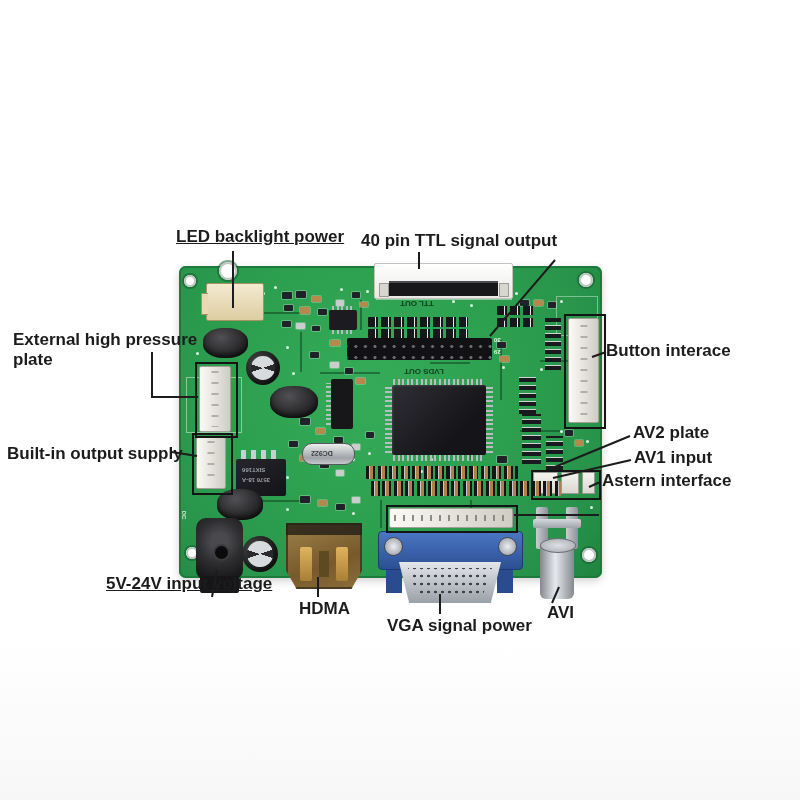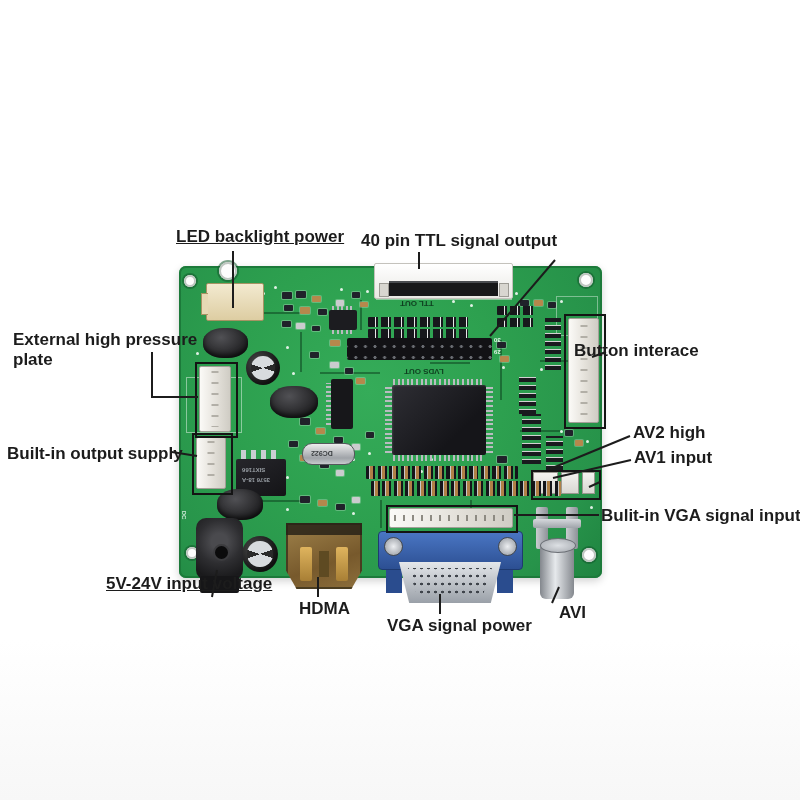--- a/index.html
+++ b/index.html
@@ -282,24 +282,24 @@
       <line x1="599" y1="515" x2="514" y2="515"></line>
       <line x1="217" y1="570" x2="212" y2="597"></line>
       <line x1="318" y1="577" x2="318" y2="597"></line>
       <line x1="440" y1="594" x2="440" y2="614"></line>
       <line x1="559" y1="587" x2="552" y2="603"></line>
     </g>
   </svg>
 
   <div class="lbl" style="left:176px;top:227px;text-decoration:underline;">LED backlight power</div>
   <div class="lbl" style="left:361px;top:231px;">40 pin TTL signal output</div>
-  <div class="lbl" style="left:574px;top:341px;">Button interace</div>
+  <div class="lbl" style="left:606px;top:341px;">Button interace</div>
   <div class="lbl wrap" style="left:13px;top:330px;width:185px;">External high pressure plate</div>
   <div class="lbl" style="left:7px;top:444px;">Built-in output supply</div>
-  <div class="lbl" style="left:633px;top:423px;">AV2 high</div>
+  <div class="lbl" style="left:633px;top:423px;">AV2 plate</div>
   <div class="lbl" style="left:634px;top:448px;text-align:right;">AV1 input</div>
-  <div class="lbl" style="left:601px;top:506px;">Bulit-in VGA signal input</div>
+  <div class="lbl" style="left:602px;top:471px;">Astern interface</div>
   <div class="lbl" style="left:106px;top:574px;text-decoration:underline;">5V-24V input voltage</div>
   <div class="lbl" style="left:299px;top:599px;">HDMA</div>
   <div class="lbl" style="left:387px;top:616px;">VGA signal power</div>
-  <div class="lbl" style="left:547px;top:603px;margin-left:12px;">AVI</div>
+  <div class="lbl" style="left:547px;top:603px;">AVI</div>
 
 </div>
 
 </body></html>

